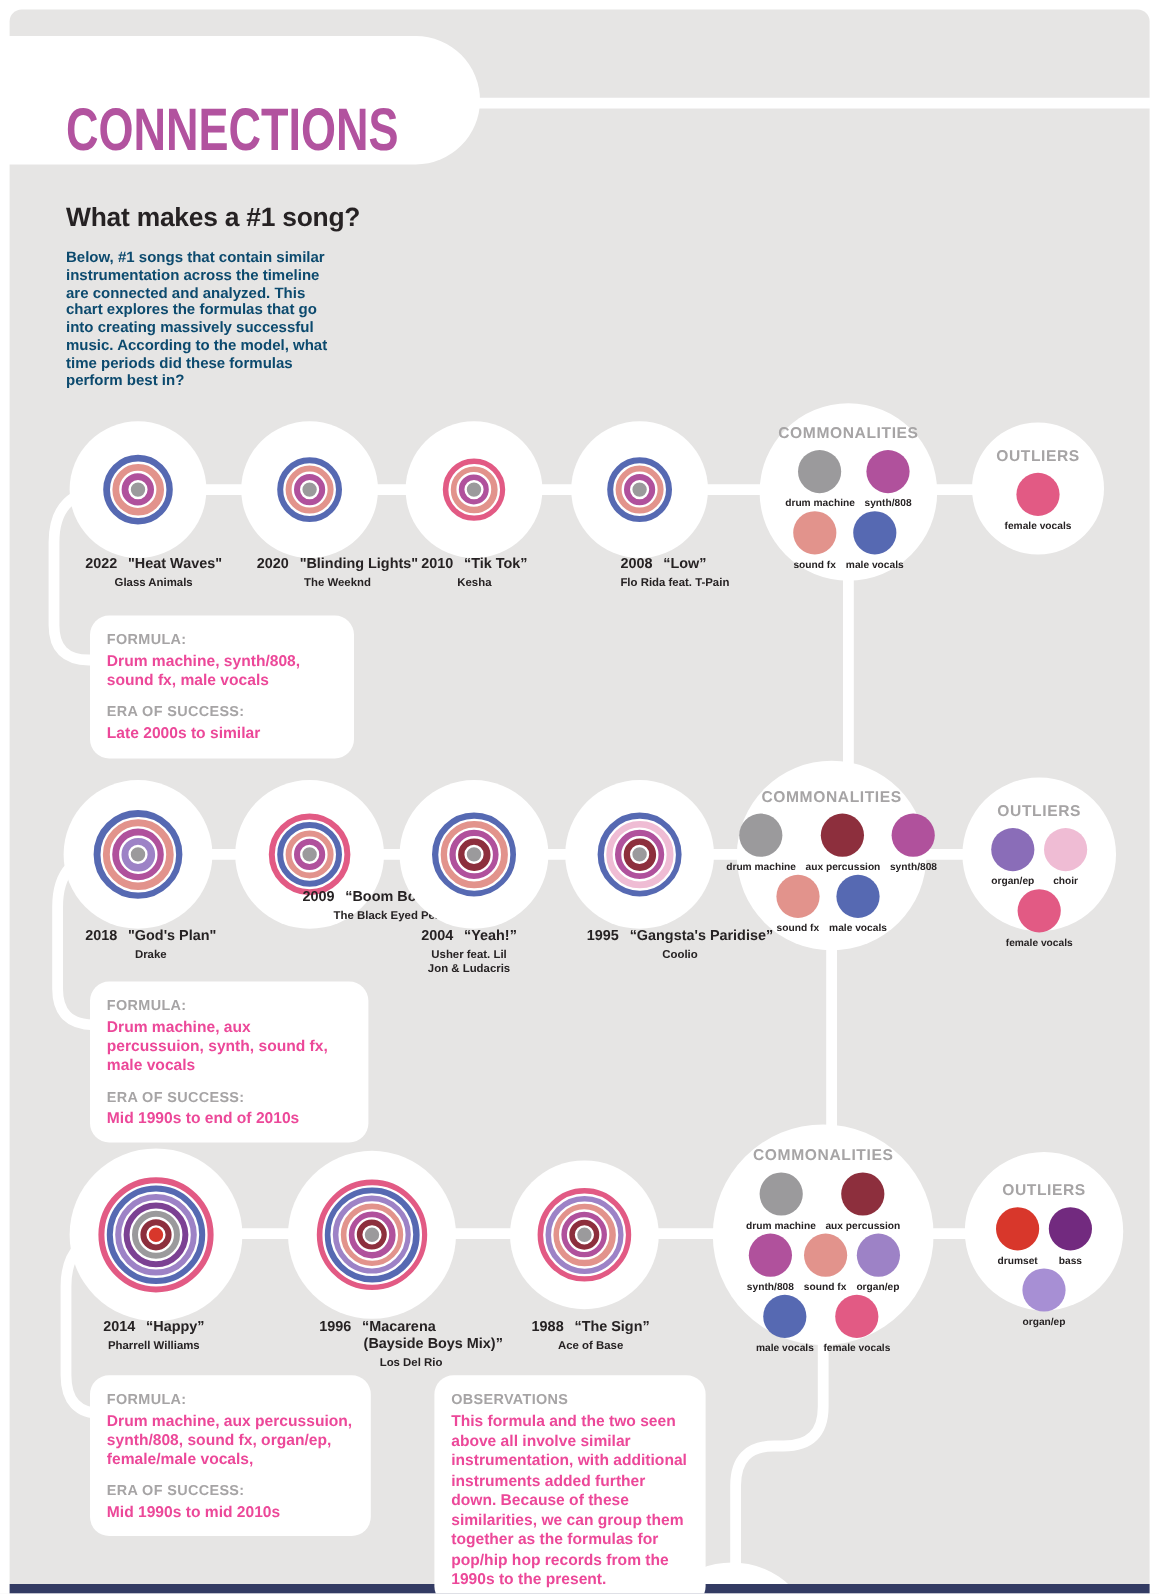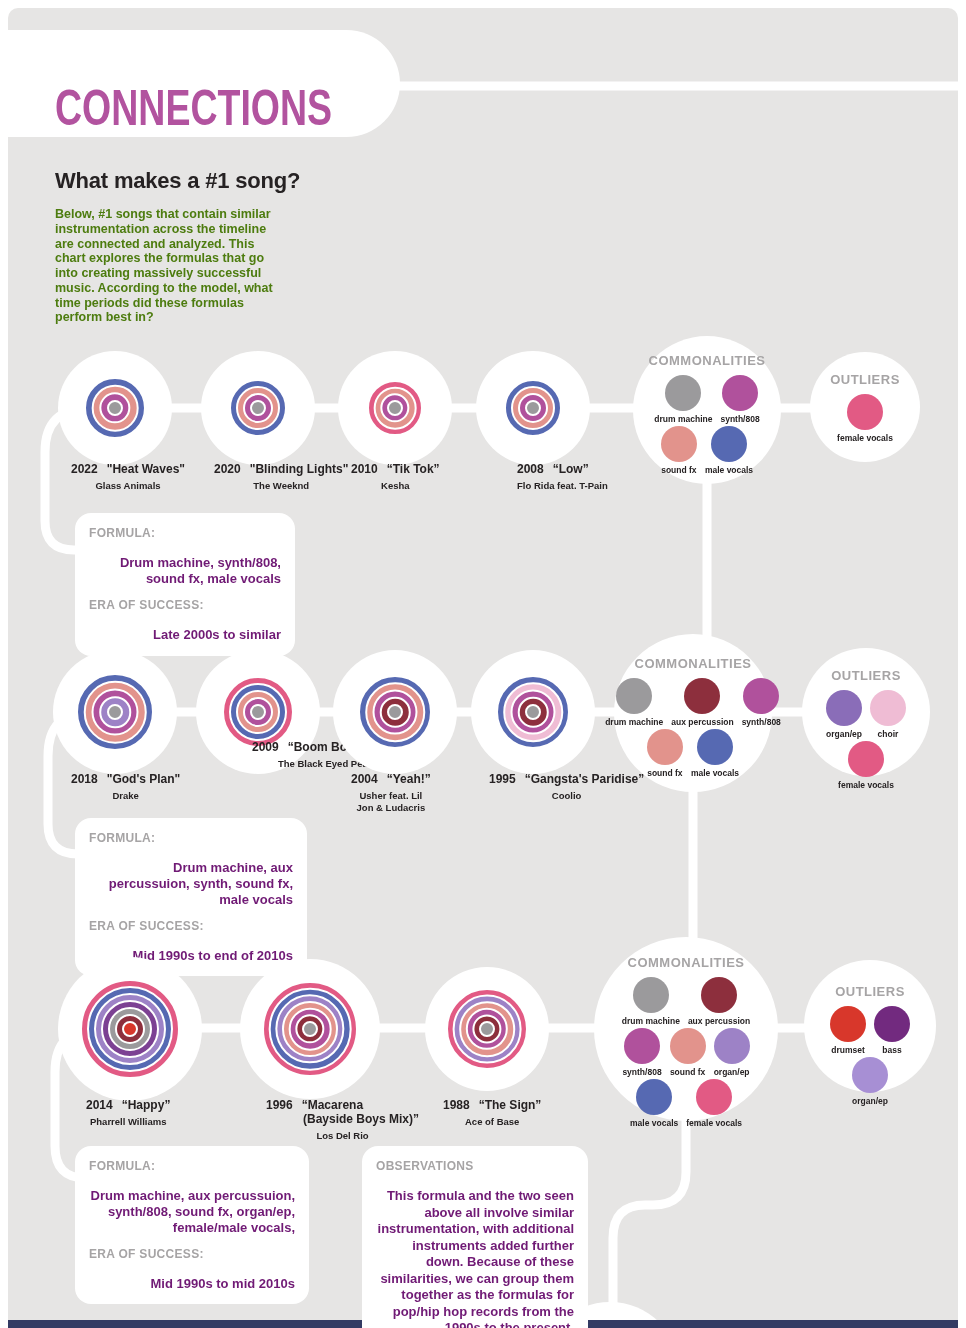--- a/index.html
+++ b/index.html
@@ -5,38 +5,38 @@
   html,body{margin:0;padding:0;}
   body{width:966px;height:1328px;background:#fff;font-family:"Liberation Sans","DejaVu Sans",sans-serif;}
   .page{position:relative;width:966px;height:1328px;background:#fff;overflow:hidden;}
   .panel{position:absolute;left:8px;top:8px;width:950px;height:1312px;background:#e6e5e4;border-radius:10px 10px 0 0;}
   .tracks{position:absolute;left:0;top:0;width:966px;height:1328px;}
   .tracks path{stroke:#fff;stroke-width:9;fill:none;}
   .banner{position:absolute;left:0;top:30px;width:400px;height:107px;background:#fff;border-radius:0 54px 54px 0;display:flex;align-items:flex-end;}
   h1{margin:0 0 0 55px;font-size:50px;font-weight:800;color:#b2539f;transform:scaleX(.75);transform-origin:left center;white-space:nowrap;letter-spacing:0;}
   .intro{position:absolute;left:55px;top:168px;width:240px;}
   h2{font-size:22px;font-weight:800;color:#262223;margin:0 0 13px;white-space:nowrap;letter-spacing:-.2px;}
-  .intro p{font-size:12.5px;font-weight:700;line-height:1.18;margin:0;color:#4d7c0f;width:228px;}
+  .intro p{font-size:12.5px;font-weight:700;line-height:1.18;margin:0;color:#0c4a6e;width:228px;}
   #content-root{position:absolute;left:0;top:0;width:966px;height:1328px;}
   .holder{position:absolute;background:#fff;border-radius:50%;}
   .ring{position:absolute;left:50%;top:50%;transform:translate(-50%,-50%);border-radius:50%;border:2px solid #fff;box-sizing:border-box;}
   .song-label{position:absolute;width:max-content;}
   .line1{font-size:12px;font-weight:700;color:#262223;white-space:nowrap;}
   .line1 .year{margin-right:9px;}
   .line2{font-size:12px;font-weight:700;color:#262223;padding-left:37px;white-space:nowrap;}
   .artist{font-size:9.5px;font-weight:700;text-align:center;margin-top:4px;color:#262223;line-height:1.25;}
   .info-circle{position:absolute;background:#fff;border-radius:50%;display:flex;flex-direction:column;align-items:center;box-sizing:border-box;}
   .info-title{font-size:13px;font-weight:700;color:#a6a4a5;letter-spacing:.5px;margin-bottom:7px;white-space:nowrap;}
   .dot-row{display:flex;justify-content:center;margin-bottom:2px;}
   .dot-cell{display:flex;flex-direction:column;align-items:center;margin:0 4px;}
   .dot{width:36px;height:36px;border-radius:50%;}
   .dot-label{font-size:8.5px;font-weight:700;color:#262223;margin-top:3px;white-space:nowrap;}
   .card{position:absolute;background:#fff;border-radius:16px;padding:13px 14px;box-sizing:border-box;}
   .card-label{font-size:12px;font-weight:700;color:#a6a4a5;letter-spacing:.3px;}
-  .card-text{font-size:13px;font-weight:700;color:#701a75;line-height:1.22;margin-top:15px;text-align:right;}
+  .card-text{font-size:13px;font-weight:700;color:#ec4899;line-height:1.22;margin-top:3px;}
   .card-label.era{margin-top:11px;}
   .obs-text{line-height:1.27;}
   .next-circle{position:absolute;left:540px;top:1302px;width:140px;height:140px;background:#fff;border-radius:50%;}
   .footer-bar{position:absolute;left:8px;top:1320px;width:950px;height:8px;background:#333b63;}
 </style>
 </head>
 <body>
 
 <div class="page">
   <div class="panel"></div>

